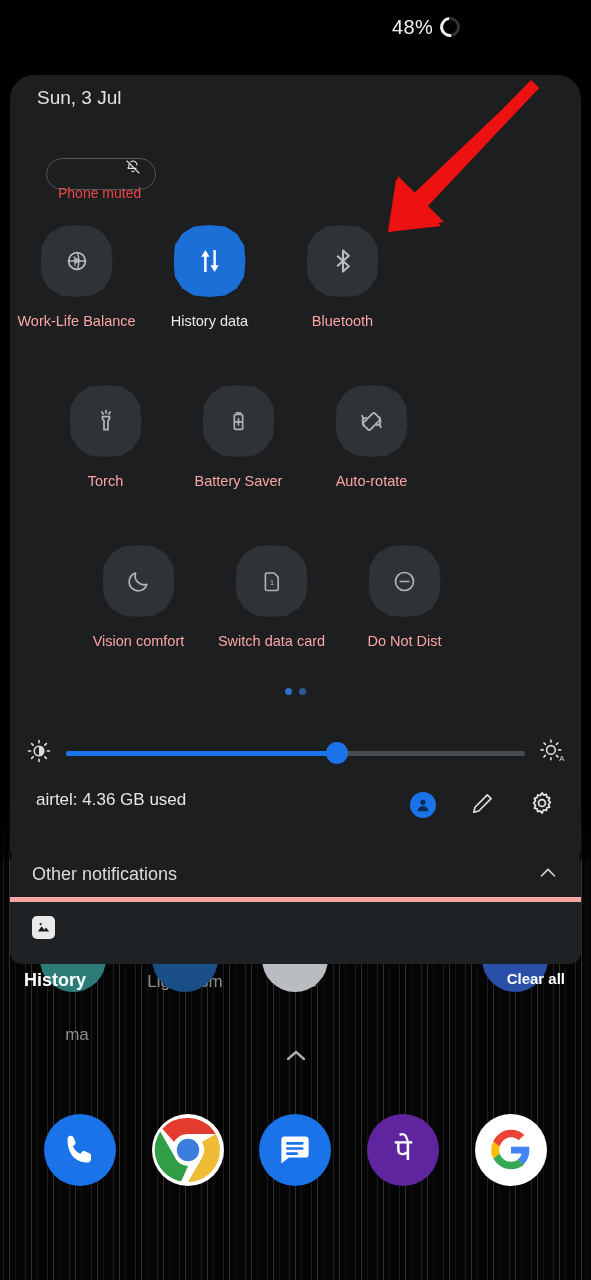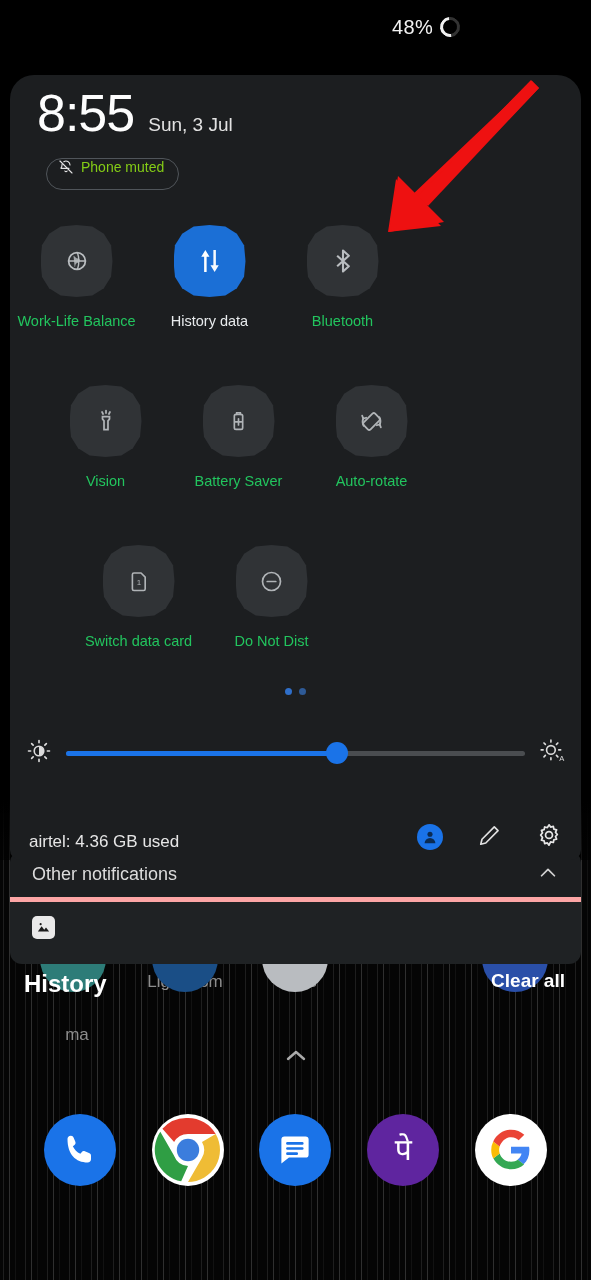--- a/index.html
+++ b/index.html
@@ -49,58 +49,58 @@
     background:#1c1e20; border-radius:24px 24px 10px 10px; z-index:20;
     overflow:hidden;
   }
 
   #clock-row{ position:absolute; left:27px; top:12px; display:flex; align-items:baseline; gap:14px; }
   #clock-row .time{ font-size:52px; font-weight:400; color:#fdfdfd; letter-spacing:-1px; line-height:1; }
   #clock-row .date{ font-size:19px; color:#e2e2e2; }
 
   #muted-chip{
     position:absolute; left:36px; top:83px; height:32px;
-    display:flex; align-items:flex-start; gap:7px; padding:0 14px 0 11px;
-    border:1px solid #50555a; border-radius:17px; color:#84cc16; font-size:14px;
+    display:flex; align-items:flex-end; gap:7px; padding:0 14px 0 11px;
+    border:1px solid #50555a; border-radius:17px; color:#ef4444; font-size:14px;flex-direction:column;
   }
 
   
   .tile-row{ position:absolute; left:0; width:571px; height:120px; display:flex; }
   #row1{ top:150px; }
   #row2{ top:310px; }
   #row3{ top:470px; }
 
   .tile{
     width:133px; flex:0 0 133px;
     display:flex; flex-direction:column; align-items:center; justify-content:flex-start;
   }
   .tile .sq{
     width:72px; height:72px; background:#303336;
     border-radius:34% / 34%;
     display:flex; align-items:center; justify-content:center;
     clip-path: polygon(50% 0%,72% 2%,88% 12%,98% 28%,100% 50%,98% 72%,88% 88%,72% 98%,50% 100%,28% 98%,12% 88%,2% 72%,0% 50%,2% 28%,12% 12%,28% 2%);
   }
   .tile.on .sq{ background:#1b6fd6; }
-  .tile .lbl{ margin-top:16px; font-size:14.5px; color:#22c55e; white-space:nowrap; }
+  .tile .lbl{ margin-top:16px; font-size:14.5px; color:#fca5a5; white-space:nowrap; }
   .tile.on .lbl{ color:#e8ebed; }
   .tile svg{ display:block; }
 
   
   #dots{ position:absolute; top:613px; left:0; width:571px; display:flex; justify-content:center; gap:7px; }
   #dots i{ width:7px; height:7px; border-radius:50%; background:#2e5a96; display:block; }
   #dots i.active{ background:#2f6fc9; }
 
   
   #brightness{ position:absolute; top:650px; left:0; width:571px; height:56px; display:flex; align-items:center; padding:0 16px; gap:14px; }
   #slider-track{ position:relative; flex:1; height:5px; background:#4a4d50; border-radius:3px; }
   #slider-fill{ position:absolute; left:0; top:0; height:5px; background:#1a73e8; border-radius:3px; }
   #slider-thumb{ position:absolute; top:50%; width:22px; height:22px; margin-top:-11px; margin-left:-11px; border-radius:50%; background:#1a73e8; }
 
   
-  #qs-footer{ position:absolute; top:715px; left:0; width:571px; height:62px; display:flex; align-items:flex-end; padding:0 19px; }
+  #qs-footer{ position:absolute; top:715px; left:0; width:571px; height:62px; display:flex; align-items:flex-start; padding:0 26px; }
   #qs-footer .carrier{ font-size:17px; color:#e6e6e6; flex:1; }
   #qs-footer .acts{ display:flex; align-items:center; gap:34px; }
   .avatar-ic{ width:26px; height:26px; border-radius:50%; background:#1a73e8; display:flex; align-items:center; justify-content:center; }
 
   
   #notif-wrap{ position:absolute; left:10px; top:852px; width:571px; height:120px; z-index:19; }
   #notif-header{
     position:absolute; left:0; top:0; width:571px; height:50px;
     background:#1c1e20; border-radius:10px 10px 0 0;
     display:flex; align-items:center; padding:0 22px;
@@ -119,22 +119,22 @@
   
   #app-labels{ position:absolute; left:0; top:930px; width:591px; height:130px; z-index:18; }
   #app-labels .alab{
     position:absolute; font-size:17px; color:#8d8d8d; text-align:center; width:130px;
   }
   #app-labels .icn{
     position:absolute; width:66px; height:66px; border-radius:50%; top:-46px;
   }
 
   
-  #history-btn{ position:absolute; left:24px; top:970px; font-size:24px; color:#fff; font-weight:bold; z-index:25; }
-  #clearall-btn{ position:absolute; right:26px; top:970px; font-size:19px; color:#fff; font-weight:bold; z-index:25; }
+  #history-btn{ position:absolute; left:24px; top:970px; font-size:18px; color:#fff; font-weight:bold; z-index:25; }
+  #clearall-btn{ position:absolute; right:26px; top:970px; font-size:15px; color:#fff; font-weight:bold; z-index:25; }
 
   
   #drawer-handle{ position:absolute; left:50%; margin-left:-15px; top:1046px; z-index:24; opacity:.78; }
 
   
   #dock{ position:absolute; left:0; top:1105px; width:591px; height:90px; display:flex; align-items:center; justify-content:space-around; padding:0 26px; z-index:24; }
   .dock-ic{ width:72px; height:72px; border-radius:50%; display:flex; align-items:center; justify-content:center; position:relative; }
 
   
   #arrow{ position:absolute; left:0; top:0; width:591px; height:1280px; z-index:60; pointer-events:none; }
@@ -160,21 +160,20 @@
 </div>
 
 <div id="statusbar">
   <span class="pct">48%</span>
   <span class="batt-ring"></span>
 </div>
 
 <div id="qs-panel">
 
   <div id="clock-row">
-    <span class="time">8:55</span>
     <span class="date">Sun, 3 Jul</span>
   </div>
 
   <div id="muted-chip">
     <span>
       <svg width="16" height="16" viewBox="0 0 24 24" fill="none" stroke="#e4e4e4" stroke-width="1.7" stroke-linecap="round">
         <path d="M18 9a6 6 0 0 0-9.3-5"></path>
           <path d="M6.2 7.6A6 6 0 0 0 6 9c0 4-2 5-2 5h12.5"></path>
         <path d="M10.3 18a2 2 0 0 0 3.4 0"></path>
           <line x1="3" y1="3" x2="21" y2="21"></line>
@@ -217,21 +216,21 @@
   </div>
 
   <div class="tile-row" id="row2" style="left:29px;">
     <div class="tile">
       <div class="sq">
         <svg width="28" height="28" viewBox="0 0 24 24" fill="none" stroke="#b0b4b7" stroke-width="1.5" stroke-linecap="round">
           <path d="M9 8.2h6v2.1l-1.3 1.6v7.5h-3.4v-7.5L9 10.3z"></path>
           <path d="M12 3v2.2M8.6 4.3l.9 1.7M15.4 4.3l-.9 1.7"></path>
         </svg>
       </div>
-      <div class="lbl">Vision</div>
+      <div class="lbl">Torch</div>
     </div>
 
     <div class="tile">
       <div class="sq">
         <svg width="27" height="27" viewBox="0 0 24 24" fill="none" stroke="#b0b4b7" stroke-width="1.5" stroke-linecap="round">
           <rect x="8.3" y="5.6" width="7.4" height="13.4" rx="1.5"></rect>
           <path d="M10.4 5.6V4.2h3.2v1.4"></path>
           <path d="M12 9.6v5.4M9.3 12.3h5.4"></path>
         </svg>
       </div>
@@ -245,20 +244,28 @@
           <path d="M5.2 9.3a7.2 7.2 0 0 0 .3 6.2M18.8 14.7a7.2 7.2 0 0 0-.3-6.2"></path>
           <path d="M4.3 7.2 5.2 9.6 7.6 8.9M19.7 16.8l-.9-2.4-2.4.7"></path>
         </svg>
       </div>
       <div class="lbl">Auto-rotate</div>
     </div>
 
   </div>
 
   <div class="tile-row" id="row3" style="left:62px;">
+    <div class="tile">
+      <div class="sq">
+        <svg width="27" height="27" viewBox="0 0 24 24" fill="none" stroke="#b0b4b7" stroke-width="1.5" stroke-linejoin="round">
+          <path d="M19.4 14.6A8 8 0 0 1 9.4 4.6a8 8 0 1 0 10 10z"></path>
+        </svg>
+      </div>
+      <div class="lbl">Vision comfort</div>
+    </div>
 
 
     <div class="tile">
       <div class="sq">
         <svg width="26" height="26" viewBox="0 0 24 24" fill="none" stroke="#b0b4b7" stroke-width="1.5" stroke-linejoin="round">
           <path d="M7.3 4.6h6.6l3.8 3.8v11a1.4 1.4 0 0 1-1.4 1.4H7.3a1.4 1.4 0 0 1-1.4-1.4V6a1.4 1.4 0 0 1 1.4-1.4z"></path>
           <text x="12" y="15.3" font-size="7.4" fill="#b0b4b7" stroke="none" text-anchor="middle" font-family="Liberation Sans, sans-serif">1</text>
         </svg>
       </div>
       <div class="lbl">Switch data card</div>

